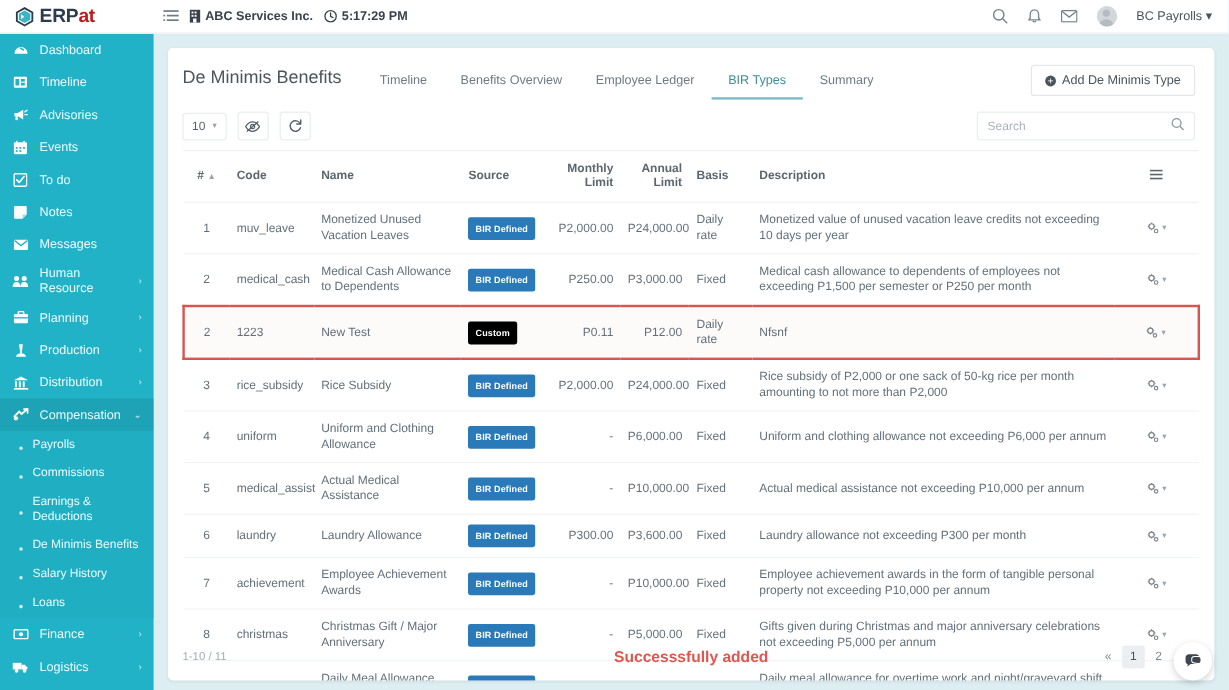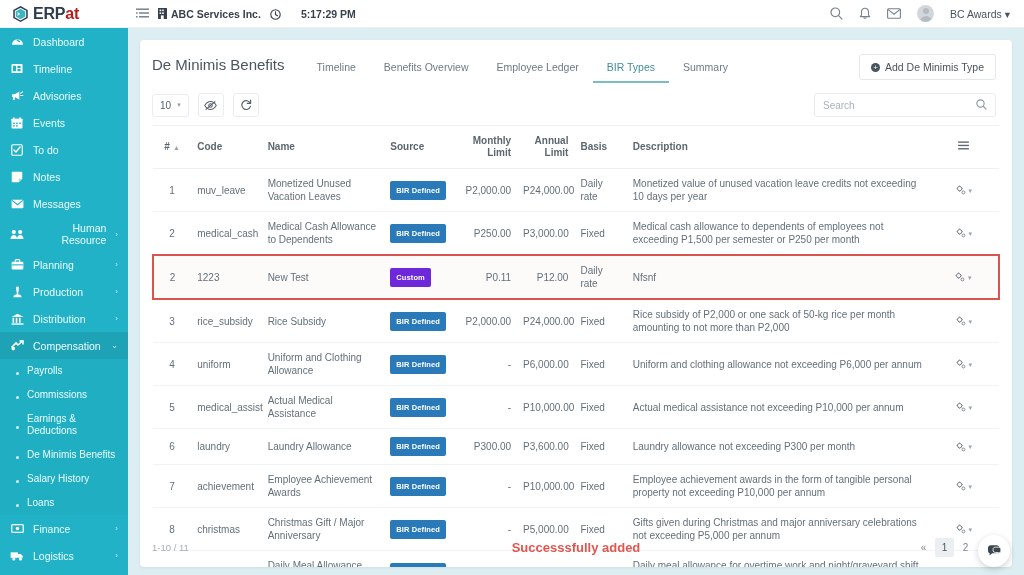--- a/index.html
+++ b/index.html
@@ -22,21 +22,21 @@
     padding-left: 12px; gap: 4px;
   }
   .logo-hex { width: 17px; height: 18px; flex: none; }
   .logo-text { font-size: 16px; font-weight: bold; letter-spacing: -.2px; }
   .logo-text .erp { color: #2d3b4e; }
   .logo-text .at { color: #b91c1c; }
 
   .tb-left { display: flex; align-items: center; gap: 9px; padding-left: 8px; }
   .tb-icon { color: #6d7b85; display: inline-flex; align-items: center; }
   .tb-company { font-size: 10.5px; color: #39424c; font-weight: bold; display:flex; align-items:center; gap:4px;}
-  .tb-time { font-size: 10.5px; color: #39424c; font-weight: bold; display:flex; align-items:flex-end; gap:20px;}
+  .tb-time { font-size: 10.5px; color: #39424c; font-weight: bold; display:flex; align-items:center; gap:4px;}
 
   .tb-right {
     margin-left: auto; display: flex; align-items: center;
     gap: 16px; padding-right: 14px;
   }
   .tb-right .ico { color: #77838c; display:inline-flex; }
   .avatar {
     width: 17px; height: 17px; border-radius: 50%;
     background: #d3d7db; position: relative; overflow: hidden;
   }
@@ -57,21 +57,21 @@
   }
   .nav-item {
     display: flex; align-items: center; gap: 9px;
     padding: 0 10px; min-height: 27px;
     color: #eafcff; font-size: 10.5px; position: relative;
   }
   .nav-item .ni-ico { width: 14px; flex: none; display:flex; justify-content:center; color:#ffffff; }
   .nav-item .ni-label { flex: 1; line-height: 12px; padding: 3px 0; }
   .nav-item .ni-caret { font-size: 8px; opacity: .8; }
   .nav-item.active { background: #1ea2b6; }
-  .nav-item.two-line { min-height: 34px; text-align: right; }
+  .nav-item.two-line { min-height: 34px; }
 
   .subnav { background: #1faec2; }
   .sub-item {
     display: flex; align-items: center; gap: 8px;
     padding: 6px 10px 6px 16px; color: #eafcff; font-size: 10px; line-height: 12px;
   }
   .sub-item .dot {
     width: 3px; height: 3px; border-radius: 50%; background: #d4f4fa;
     flex: none; margin-top: 4.5px;
   }
@@ -151,21 +151,21 @@
     background: #fdfbfa;
   }
   tbody tr.hl td:first-child { border-left: 2px solid #d9534f; }
   tbody tr.hl td:last-child { border-right: 2px solid #d9534f; }
 
   .badge {
     display: inline-block; font-size: 7.5px; font-weight: bold; color: #fff;
     padding: 3px 6px; border-radius: 2px; letter-spacing: .1px;
   }
   .badge.bir { background: #2a7ab9; }
-  .badge.custom { background: #6d28d9; }
+  .badge.custom { background: #000000; }
 
   .sort-ico { font-size: 7px; color: #9aa4ac; margin-left: 3px; }
   .act-cell { display: flex; align-items: center; justify-content: center; gap: 3px; color: #79838b; }
   .act-cell .cv { font-size: 7px; color: #9aa4ac; }
 
   
   .card-foot {
     position: absolute; bottom: 0; left: 0; width: 872px; height: 40px;
     display: flex; align-items: center; padding: 0 16px 0 12px;
   }
@@ -247,21 +247,21 @@
             <path d="M4.7 10.4 C4.9 11.4 6.9 11.6 7.3 10.4" fill="none" stroke="#77838c" stroke-width="1.1"></path>
           </svg>
       </span>
       <span class="ico">
         <svg width="14" height="11" viewBox="0 0 14 11">
             <rect x="0.6" y="0.8" width="12.8" height="9.4" rx="1" fill="none" stroke="#77838c" stroke-width="1.1"></rect>
             <path d="M0.9 1.4 L7 6.2 L13.1 1.4" fill="none" stroke="#77838c" stroke-width="1.1"></path>
           </svg>
       </span>
       <span class="avatar"></span>
-      <span class="username"><span>BC Awards</span> <span>▾</span></span>
+      <span class="username"><span>BC Payrolls</span> <span>▾</span></span>
     </div>
   </div>
 
   <div class="sidebar">
     <div id="nav-before">
         <div class="nav-item">
           <span class="ni-ico">
             <svg width="13" height="11" viewBox="0 0 14 12">
               <path d="M1 9.5 A6 6 0 0 1 13 9.5 Z" fill="#fff"></path>
               <rect x="6" y="4" width="4" height="1.5" fill="#22b2c7" transform="rotate(35 7 5)"></rect>

